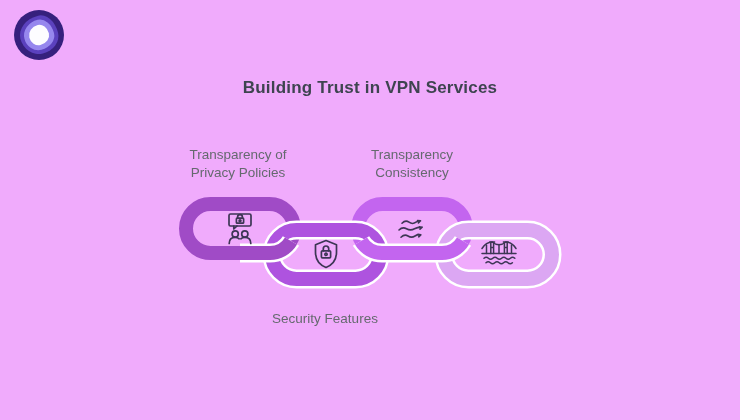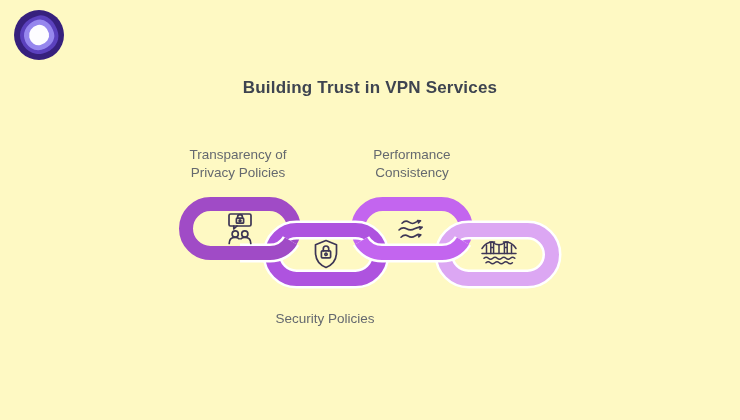--- a/index.html
+++ b/index.html
@@ -1,17 +1,17 @@
 <!DOCTYPE html>
 <html><head>
 <meta charset="utf-8">
 <style>
   html,body{margin:0;padding:0;background:#ffffff;}
   .canvas{
-    position:relative;width:740px;height:420px;background:#fef9c3;overflow:hidden;
+    position:relative;width:740px;height:420px;background:#f0abfc;overflow:hidden;
     font-family:"Liberation Sans",sans-serif;
   }
   
   .logo{position:absolute;left:14px;top:10px;width:50px;height:50px;border-radius:50%;}
   .blob{position:absolute;border-radius:60% 40% 52% 48% / 48% 56% 44% 52%;transform:rotate(-14deg);}
   .b1{inset:6px;}
   .b2{inset:10px;border-radius:58% 42% 54% 46% / 50% 56% 44% 50%;}
   .b3{inset:15px;border-radius:56% 44% 55% 45% / 50% 54% 46% 50%;}
   
   .title{
@@ -85,16 +85,16 @@
       <path d="M -8.2 1.5 V -10 M -5.4 1.5 V -10 M -9.2 -10 H -4.4 M -8.2 -4.5 H -5.4"></path>
       <path d="M 5.4 1.5 V -10 M 8.2 1.5 V -10 M 4.4 -10 H 9.2 M 5.4 -4.5 H 8.2"></path>
       <path d="M -17 -3.5 Q -13 -10 -6.8 -10 M -6.8 -10 Q 0 -4.5 6.8 -10 M 6.8 -10 Q 13 -10 17 -3.5"></path>
       <path d="M -12.5 -7 V 1.5 M 0 -7.4 V 1.5 M 12.5 -7 V 1.5"></path>
       <path d="M -15 6.3 Q -12.8 4.3 -10.6 6.3 T -6.2 6.3 T -1.8 6.3 T 2.6 6.3 T 7 6.3 T 11.4 6.3 T 15.8 6.3"></path>
       <path d="M -13 10.8 Q -10.8 8.8 -8.6 10.8 T -4.2 10.8 T 0.2 10.8 T 4.6 10.8 T 9 10.8 T 13.4 10.8"></path>
     </g>
   </svg>
 
   <div class="lbl" id="lbl-transparency" style="color: rgb(101, 105, 111);">Transparency of Privacy Policies</div>
-  <div class="lbl" id="lbl-performance" style="color: rgb(101, 105, 111);">Performance Consistency</div>
-  <div class="lbl" id="lbl-security" style="color: rgb(101, 105, 111);">Security Policies</div>
+  <div class="lbl" id="lbl-performance" style="color: rgb(101, 105, 111);">Transparency Consistency</div>
+  <div class="lbl" id="lbl-security" style="color: rgb(101, 105, 111);">Security Features</div>
 
 </div>
 
 </body></html>

